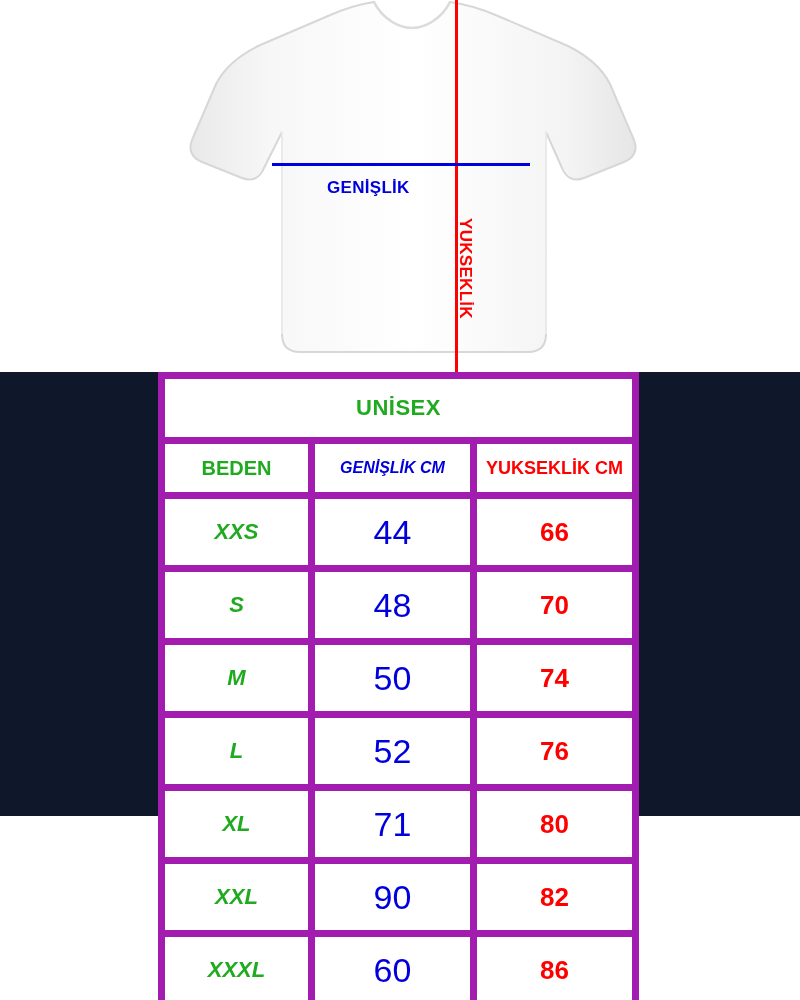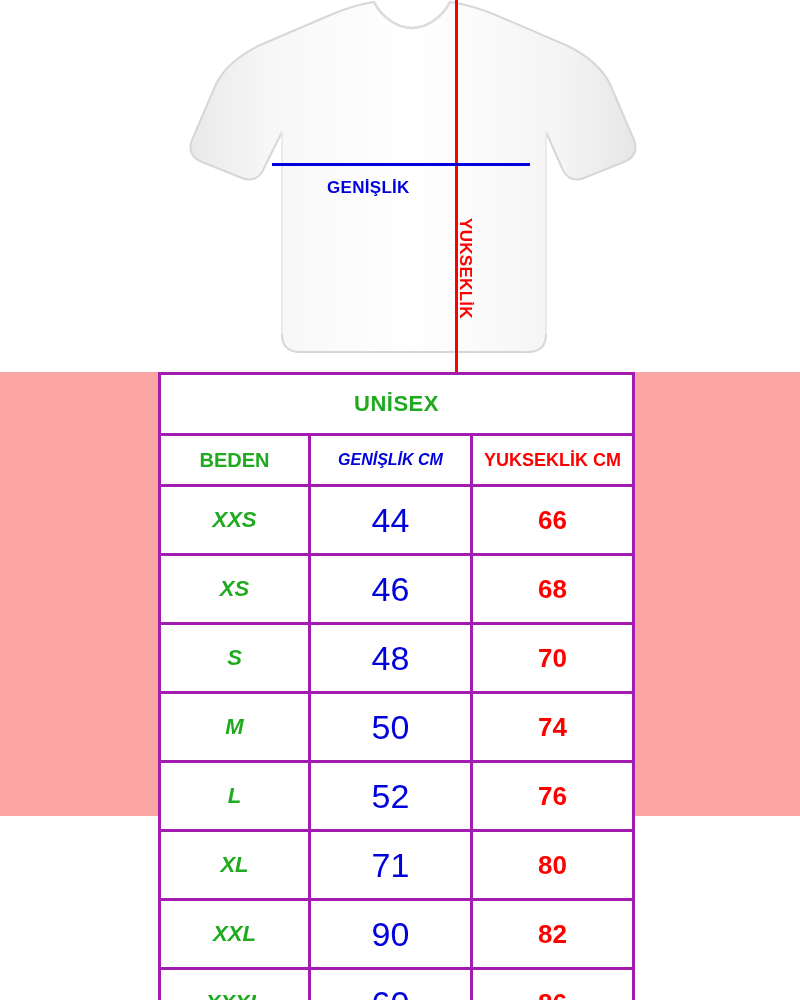--- a/index.html
+++ b/index.html
@@ -11,21 +11,21 @@
     width: 800px;
     height: 1000px;
     font-family: "Liberation Sans", sans-serif;
     overflow: hidden;
   }
 
   .page {
     position: relative;
     width: 800px;
     height: 816px;
-    background: #fca5a5;
+    background: #0f172a;
   }
 
   
   .illustration {
     position: absolute;
     left: 0;
     top: 0;
     width: 800px;
     height: 372px;
     background: #ffffff;
@@ -88,21 +88,21 @@
   .size-table {
     position: absolute;
     left: 158px;
     top: 372px;
     width: 474px;
     border-collapse: collapse;
     table-layout: fixed;
     background: #ffffff;
   }
   .size-table td {
-    border: 3px solid #a21caf;
+    border: 7px solid #a21caf;
     text-align: center;
     vertical-align: middle;
     padding: 0;
   }
 
   .title-cell {
     height: 58px;
     color: #1faa1f;
     font-size: 22px;
     font-weight: bold;
@@ -223,25 +223,20 @@
         <td class="head-genislik">GENİŞLİK CM</td>
         <td class="head-yukseklik">YUKSEKLİK CM</td>
       </tr>
 
       <tr class="data-row">
         <td class="cell-size">XXS</td>
         <td class="cell-width">44</td>
         <td class="cell-height">66</td>
       </tr>
       <tr class="data-row">
-        <td class="cell-size">XS</td>
-        <td class="cell-width">46</td>
-        <td class="cell-height">68</td>
-      </tr>
-      <tr class="data-row">
         <td class="cell-size">S</td>
         <td class="cell-width">48</td>
         <td class="cell-height">70</td>
       </tr>
       <tr class="data-row">
         <td class="cell-size">M</td>
         <td class="cell-width">50</td>
         <td class="cell-height">74</td>
       </tr>
       <tr class="data-row">

